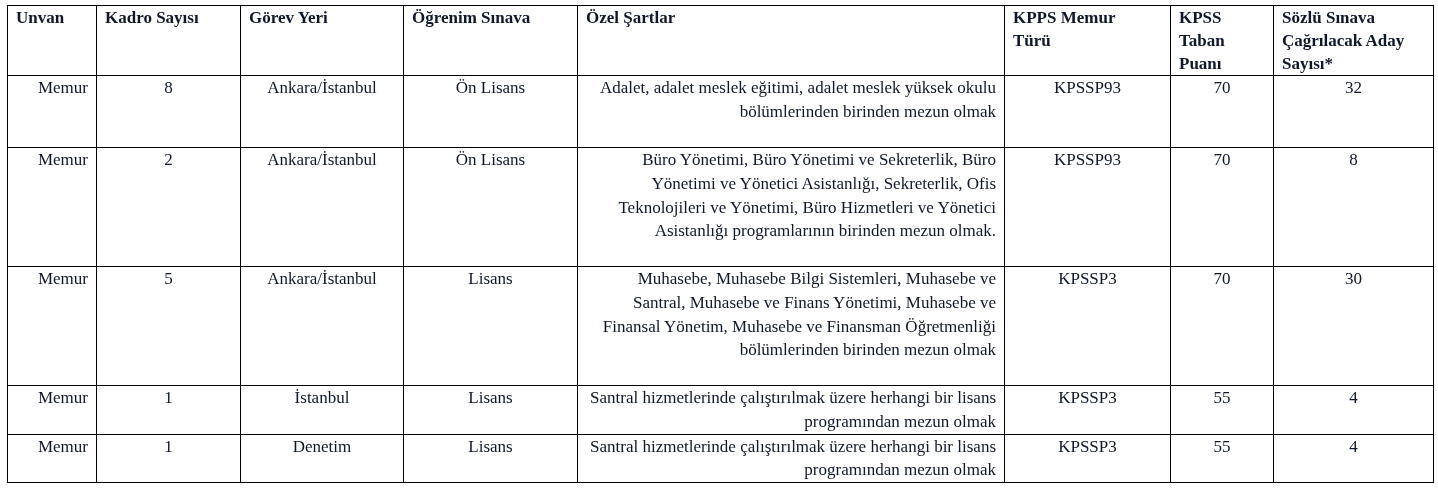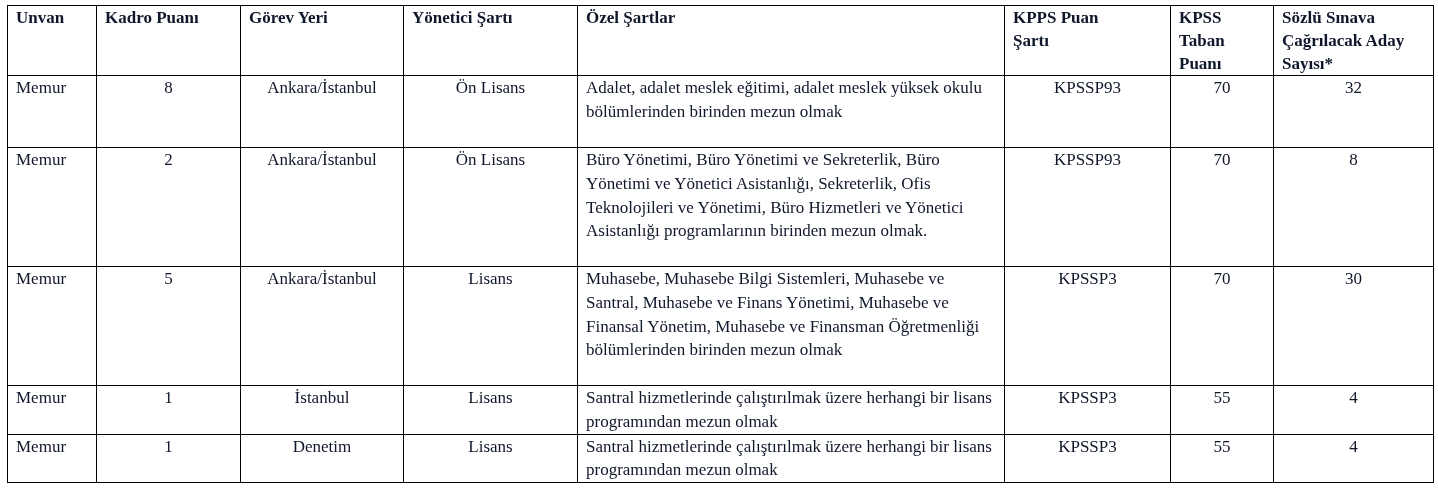--- a/index.html
+++ b/index.html
@@ -21,21 +21,21 @@
     overflow: hidden;
   }
   table.kadro th {
     font-weight: bold;
     text-align: left;
     height: 68px;
     padding-top: 0;
     line-height: 23px;
   }
   td.c { text-align: center; }
-  td.l { text-align: left; }
+  td.l { text-align: right; }
   td.ozel { padding-left: 11px; padding-right: 6px; }
   tr.r1 td { height: 71px; }
   tr.r2 td { height: 118px; }
   tr.r3 td { height: 118px; }
   tr.r4 td { height: 47px; }
   tr.r5 td { height: 47px; }
 </style>
 </head>
 <body>
 
@@ -46,25 +46,25 @@
     <col style="width:163px">
     <col style="width:174px">
     <col style="width:427px">
     <col style="width:166px">
     <col style="width:103px">
     <col style="width:160px">
   </colgroup>
   <thead>
     <tr>
       <th>Unvan</th>
-      <th>Kadro Puanı</th>
+      <th>Kadro Sayısı</th>
       <th>Görev Yeri</th>
-      <th>Yönetici Şartı</th>
+      <th>Öğrenim Sınava</th>
       <th>Özel Şartlar</th>
-      <th style="padding-right:40px">KPPS Puan Şartı</th>
+      <th style="padding-right:40px">KPPS Memur Türü</th>
       <th style="">KPSS Taban Puanı</th>
       <th style="padding-right:24px">Sözlü Sınava Çağrılacak Aday Sayısı*</th>
     </tr>
   </thead>
   <tbody>
     <tr class="r1">
       <td class="l">Memur</td>
       <td class="c">8</td>
       <td class="c">Ankara/İstanbul</td>
       <td class="c">Ön Lisans</td>

